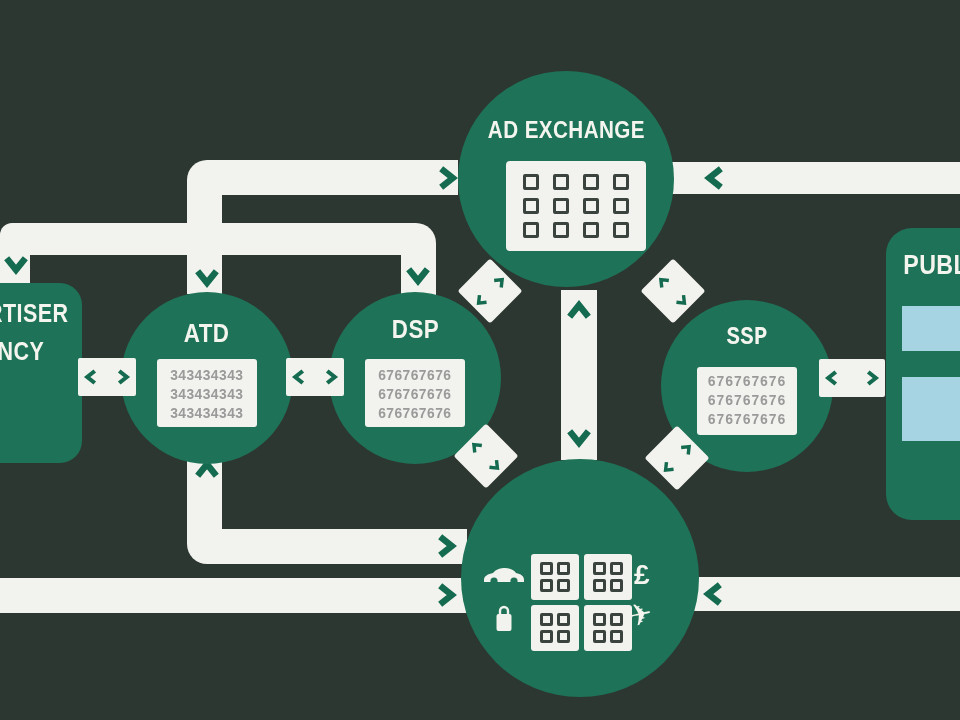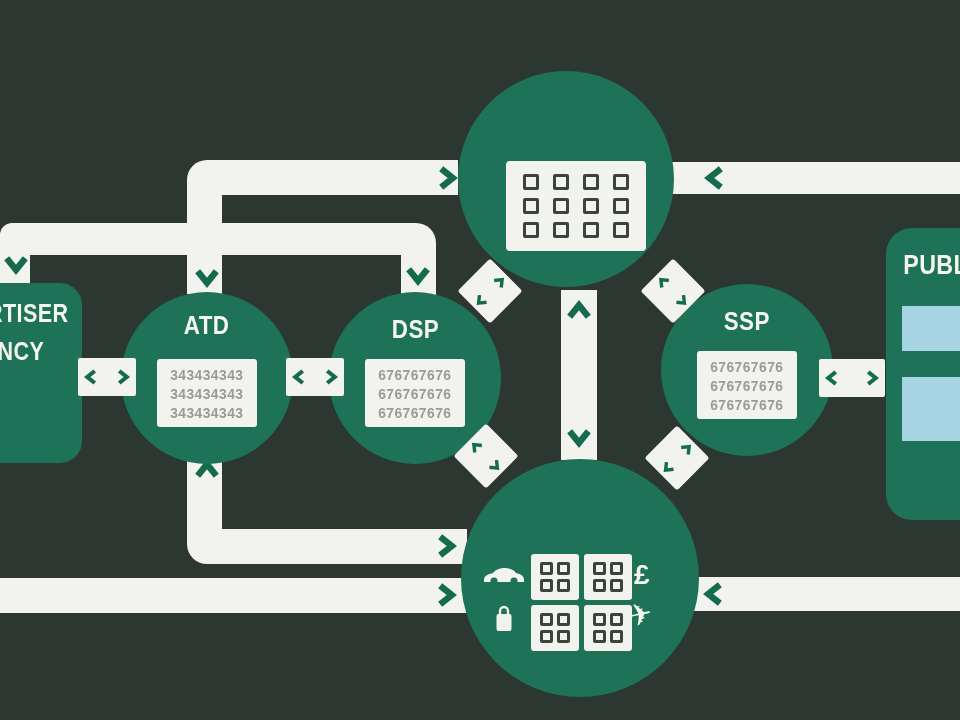--- a/index.html
+++ b/index.html
@@ -135,57 +135,59 @@
         <polyline points="7,4 17,12 7,20" fill="none" stroke="#156b50" stroke-width="5.5"></polyline>
       </svg>
     </div>
   <div class="chev r180" style="left:700px;top:580px;">
     <svg viewBox="0 0 24 24">
         <polyline points="7,4 17,12 7,20" fill="none" stroke="#156b50" stroke-width="5.5"></polyline>
       </svg>
     </div>
 
   <div class="node" style="left:458px;top:71px;width:216px;height:216px;">
+    <div class="node-title" style="top:45px;font-size:24px;">
+      <span class="cond">AD EXCHANGE</span></div>
     <div class="ex-card" style="left:48px;top:90px;">
       <div class="gridcell"></div>
         <div class="gridcell"></div>
         <div class="gridcell"></div>
         <div class="gridcell"></div>
       <div class="gridcell"></div>
         <div class="gridcell"></div>
         <div class="gridcell"></div>
         <div class="gridcell"></div>
       <div class="gridcell"></div>
         <div class="gridcell"></div>
         <div class="gridcell"></div>
         <div class="gridcell"></div>
     </div>
   </div>
 
   <div class="node" style="left:121px;top:292px;width:172px;height:172px;">
-    <div class="node-title" style="top:18px;font-size:26px;">
+    <div class="node-title" style="top:26px;font-size:26px;">
       <span class="cond">ATD</span></div>
     <div class="numbox" style="left:36px;top:67px;width:100px;height:68px;">
       <div class="numrow">343434343</div>
       <div class="numrow">343434343</div>
       <div class="numrow">343434343</div>
     </div>
   </div>
 
   <div class="node" style="left:329px;top:292px;width:172px;height:172px;">
     <div class="node-title" style="top:22px;font-size:26px;">
       <span class="cond">DSP</span></div>
     <div class="numbox" style="left:36px;top:67px;width:100px;height:68px;">
       <div class="numrow">676767676</div>
       <div class="numrow">676767676</div>
       <div class="numrow">676767676</div>
     </div>
   </div>
 
-  <div class="node" style="left:661px;top:284px;width:172px;height:172px;">
+  <div class="node" style="left:661px;top:300px;width:172px;height:172px;font-family:Liberation Mono, monospace;">
     <div class="node-title" style="top:22px;font-size:26px;">
       <span class="cond">SSP</span></div>
     <div class="numbox" style="left:36px;top:67px;width:100px;height:68px;">
       <div class="numrow">676767676</div>
       <div class="numrow">676767676</div>
       <div class="numrow">676767676</div>
     </div>
   </div>
 
   <div class="node" style="left:461px;top:459px;width:238px;height:238px;">

